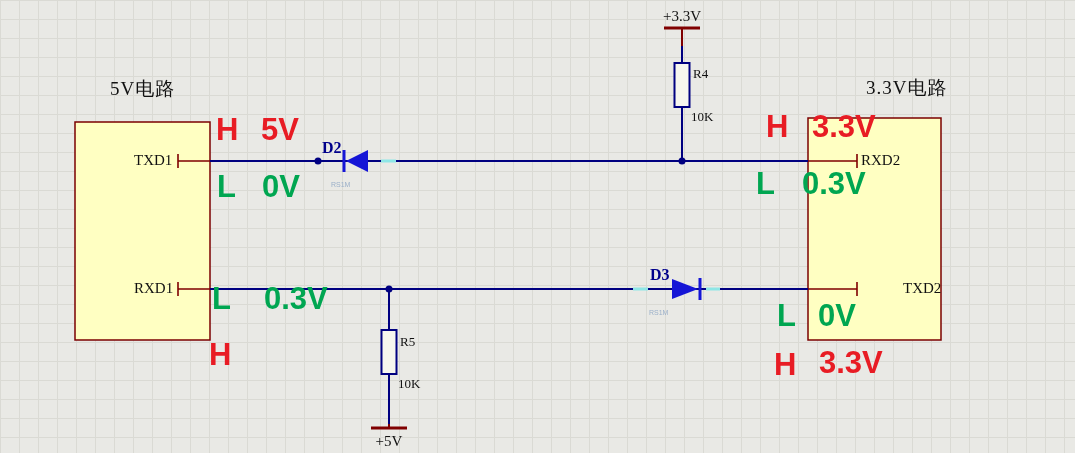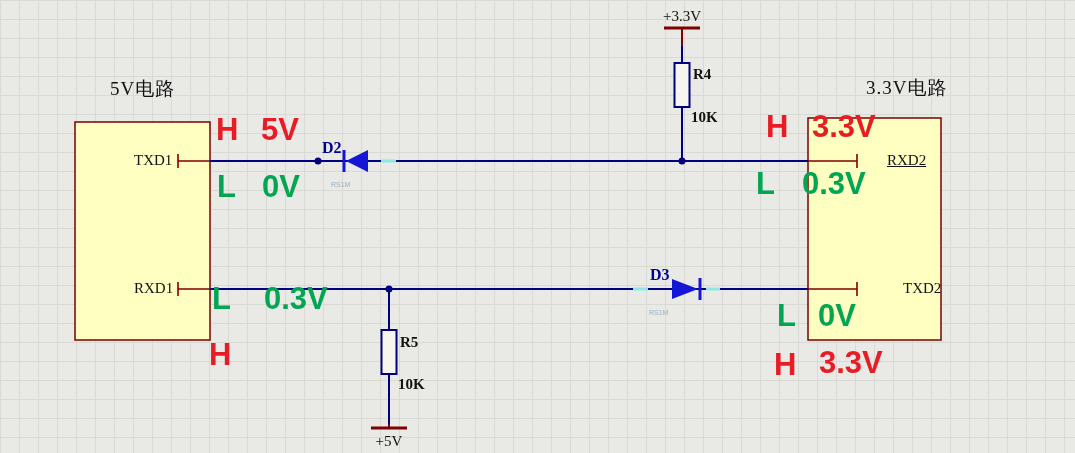--- a/index.html
+++ b/index.html
@@ -14,21 +14,21 @@
     background-size:19px 19px;
     font-family:"Liberation Sans", sans-serif;
   }
   svg{position:absolute;left:0;top:0;}
   .t{position:absolute;white-space:nowrap;line-height:1;}
   .serif{font-family:"Liberation Serif", serif;color:var(--text);}
   .pinlbl{font-size:15px;}
   .blocktitle{font-size:19px;letter-spacing:1px;}
   .pwr{font-size:15px;text-align:center;}
   .des{font-family:"Liberation Serif", serif;font-weight:bold;font-size:16px;color:var(--label);margin-top:20px;}
-  .val{font-size:15px;font-weight:bold;}
+  .val{font-size:13px;}
   .part{font-family:"Liberation Sans",sans-serif;font-size:7px;color:#9bb0c9;}
   .ann{font-family:"Liberation Sans", sans-serif;font-weight:bold;font-size:31px;line-height:1;}
   .red{color:var(--red);}
   .green{color:var(--green);}
   
   .wire{stroke:var(--wire);stroke-width:2;fill:none;}
   .pin{stroke:var(--pinc);stroke-width:1.6;fill:none;}
   .pwrline{stroke:var(--pinc);stroke-width:2;fill:none;}
   .pwrbar{stroke:var(--pinc);stroke-width:3;fill:none;}
   .block{fill:var(--boxfill);stroke:var(--boxborder);stroke-width:1.5;}
@@ -85,21 +85,21 @@
     <circle class="dot" cx="318" cy="161" r="3.5"></circle>
     <circle class="dot" cx="682" cy="161" r="3.5"></circle>
     <circle class="dot" cx="389" cy="289" r="3.5"></circle>
   </svg>
 
   <div class="t serif blocktitle" style="left:93px;top:79px;margin-left:17px;">5V电路</div>
   <div class="t serif blocktitle" style="left:866px;top:78px;">3.3V电路</div>
 
   <div class="t serif pinlbl" style="left:134px;top:153px;text-align:center;">TXD1</div>
   <div class="t serif pinlbl" style="left:134px;top:281px;">RXD1</div>
-  <div class="t serif pinlbl" style="left:887px;top:153px;text-decoration:underline;">RXD2</div>
+  <div class="t serif pinlbl" style="left:861px;top:153px;">RXD2</div>
   <div class="t serif pinlbl" style="left:863px;top:281px;margin-left:40px;">TXD2</div>
 
   <div class="t serif pwr" style="left:655px;top:9px;width:54px;">+3.3V</div>
   <div class="t serif pwr" style="left:365px;top:434px;width:48px;">+5V</div>
 
   <div class="t serif val" style="left:693px;top:67px;">R4</div>
   <div class="t serif val" style="left:691px;top:110px;">10K</div>
   <div class="t serif val" style="left:400px;top:335px;">R5</div>
   <div class="t serif val" style="left:398px;top:377px;">10K</div>
   <div class="t des" style="left:322px;top:120px;">D2</div>

